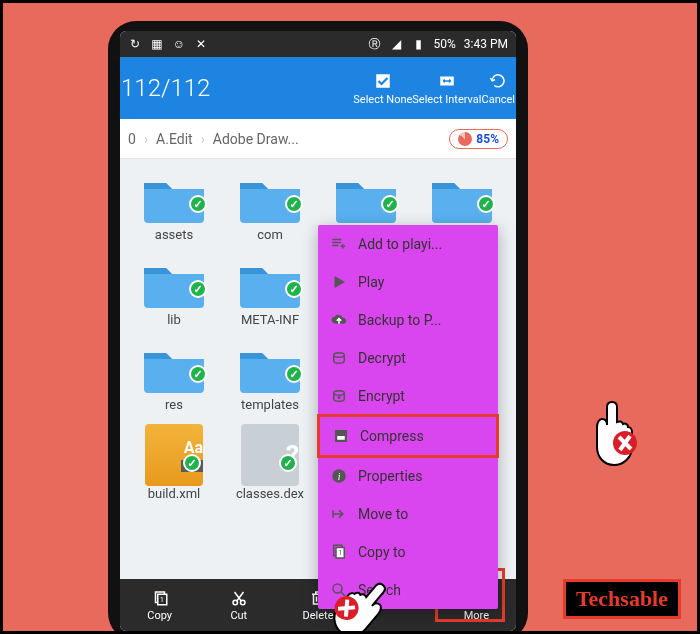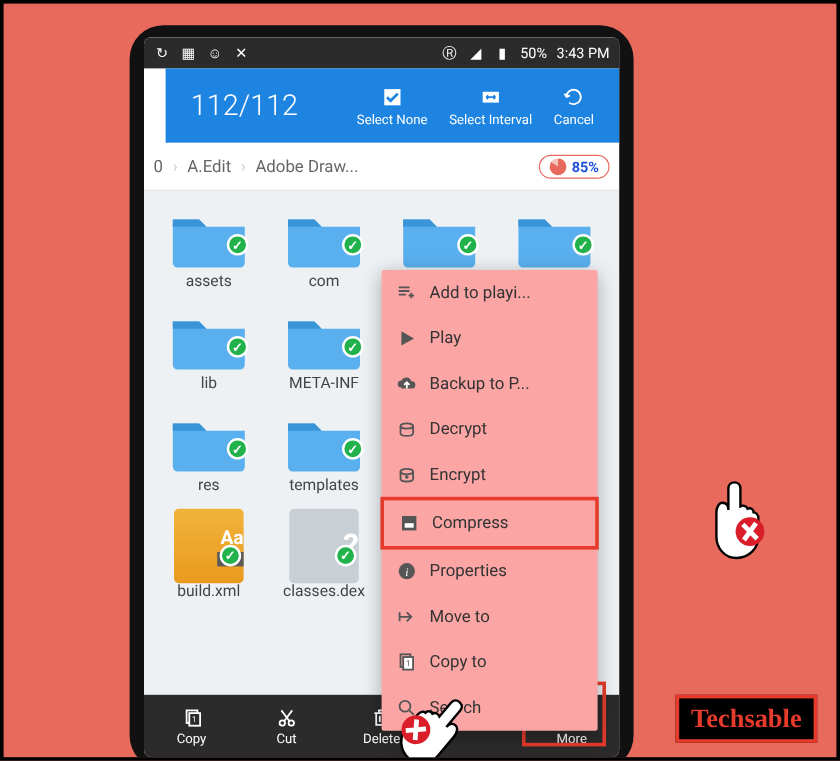--- a/index.html
+++ b/index.html
@@ -43,23 +43,21 @@
     font-size: 12px;
   }
   .sb-left, .sb-right { display: flex; gap: 8px; align-items: center; }
   .sb-ic { width: 14px; height: 14px; display: inline-flex; align-items:center; justify-content:center; }
   .header {
     background: #1d84e2;
     color: #fff;
     height: 62px;
     display: flex;
     align-items: center;
-    padding: 0 21px;
-    gap: 18px;
-    margin-left: 18px;
+    padding: 0 1px;
   }
   .count { font-size: 24px; font-weight: 300; flex: 1; }
   .hbtn { font-size: 11px; text-align: center; display: flex; flex-direction: column; align-items: center; gap: 2px; }
   .hbtn .hi { width: 24px; height: 20px; display:flex; align-items:center; justify-content:center; }
   .hi svg { width:22px; height:18px; }
   .breadcrumb {
     background: #fff;
     height: 40px;
     display: flex;
     align-items: center;
@@ -141,21 +139,21 @@
     display: flex;
   }
   .bb { flex:1; color:#fff; font-size:11px; display:flex; flex-direction:column; align-items:center; justify-content:center; gap:2px; }
   .bb svg { width:20px; height:18px; fill:#fff; }
   .highlight-more { position:absolute; right:11px; bottom:9px; width:70px; height:54px; border:3px solid #e63b2c; pointer-events:none; }
   .menu {
     position: absolute;
     right: 18px;
     top: 194px;
     width: 180px;
-    background: #fca5a5;
+    background: #d946ef;
     box-shadow: 0 4px 16px rgba(0,0,0,0.3);
     border-radius: 2px;
     z-index: 10;
   }
   .mitem {
     display:flex; align-items:center; gap:10px; padding:10px 12px; font-size:14px; color:#333;
   }
   .mitem.highlight { border:3px solid #e63b2c; margin:-1px; }
   .mitem .mi { width:18px; height:18px; display:flex; align-items:center; justify-content:center; }
   .mi svg { width:18px; height:18px; fill:#555; }

